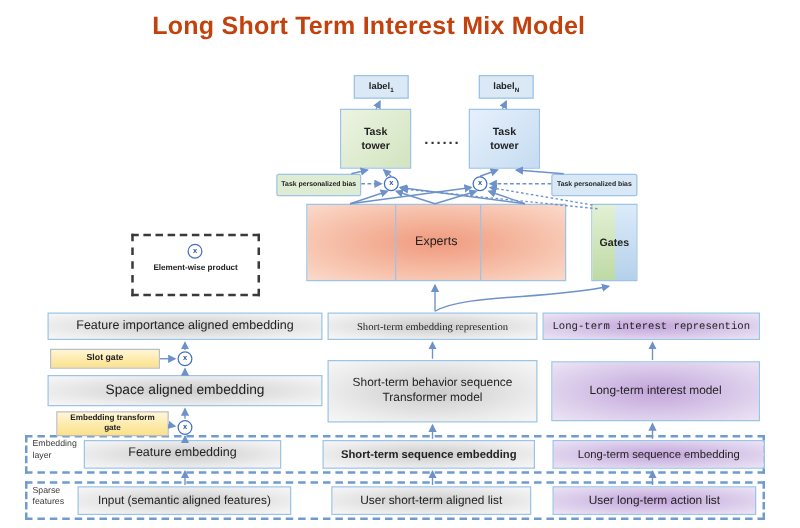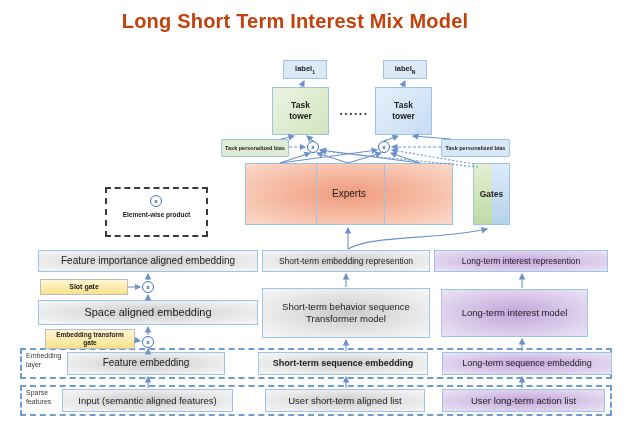--- a/index.html
+++ b/index.html
@@ -81,33 +81,33 @@
     <div class="gate-strip" style="left:18px;right:0;background:linear-gradient(180deg,#dcebf9,#b4d1ea);"></div>
     <div id="gates-label">Gates</div>
   </div>
 
   <div id="legend-box">
     <div class="mult" style="left:43px;top:6px;">x</div>
     <div id="legend-label">Element-wise product</div>
   </div>
 
   <div class="box gray-grad" style="left:38px;top:250px;width:220px;height:22px;font-size:10px;">Feature importance aligned embedding</div>
-  <div class="box gray-grad" style="left:262px;top:250px;width:168px;height:22px;font-size:8.5px;">Short-term embedding represention</div>
-  <div class="box purple-grad" style="left:434px;top:250px;width:174px;height:22px;font-size:8.5px;">Long-term interest represention</div>
+  <div class="box gray-grad" style="left:262px;top:250px;width:168px;height:22px;font-size:8.5px;font-family:Liberation Serif, serif;">Short-term embedding represention</div>
+  <div class="box purple-grad" style="left:434px;top:250px;width:174px;height:22px;font-size:8.5px;font-family:Liberation Mono, monospace;">Long-term interest represention</div>
 
   <div class="box yellow-grad" style="left:40px;top:279px;width:88px;height:16px;font-size:7px;font-weight:700;">Slot gate</div>
   <div class="mult" style="left:142px;top:281px;">x</div>
 
   <div class="box gray-grad" style="left:38px;top:300px;width:220px;height:25px;font-size:11px;">Space aligned embedding</div>
 
   <div class="box yellow-grad" style="left:45px;top:329px;width:90px;height:20px;font-size:6.5px;font-weight:700;padding:0 8px;">Embedding transform gate</div>
   <div class="mult" style="left:142px;top:336px;">x</div>
 
   <div class="box gray-grad" style="left:262px;top:288px;width:168px;height:50px;font-size:9.5px;padding:0 14px;">Short-term behavior sequence Transformer model</div>
-  <div class="box purple-grad" style="left:441px;top:289px;width:147px;height:48px;font-size:9.5px;">Long-term interest model</div>
+  <div class="box purple-grad" style="left:441px;top:289px;width:167px;height:48px;font-size:9.5px;">Long-term interest model</div>
 
   <div class="container-dashed" style="left:20px;top:348px;width:592px;height:31px;"></div>
   <div class="side-label" style="left:26px;top:352px;width:42px;">Embedding layer</div>
   <div class="box gray-grad" style="left:67px;top:352px;width:158px;height:23px;font-size:10px;">Feature embedding</div>
   <div class="box gray-grad" style="left:258px;top:352px;width:170px;height:23px;font-size:9px;font-weight:bold;">Short-term sequence embedding</div>
   <div class="box purple-grad" style="left:442px;top:352px;width:170px;height:23px;font-size:9px;">Long-term sequence embedding</div>
 
   <div class="container-dashed" style="left:20px;top:385px;width:592px;height:31px;"></div>
   <div class="side-label" style="left:26px;top:389px;width:36px;">Sparse features</div>
   <div class="box gray-grad" style="left:62px;top:389px;width:171px;height:23px;font-size:9.5px;">Input (semantic aligned features)</div>

